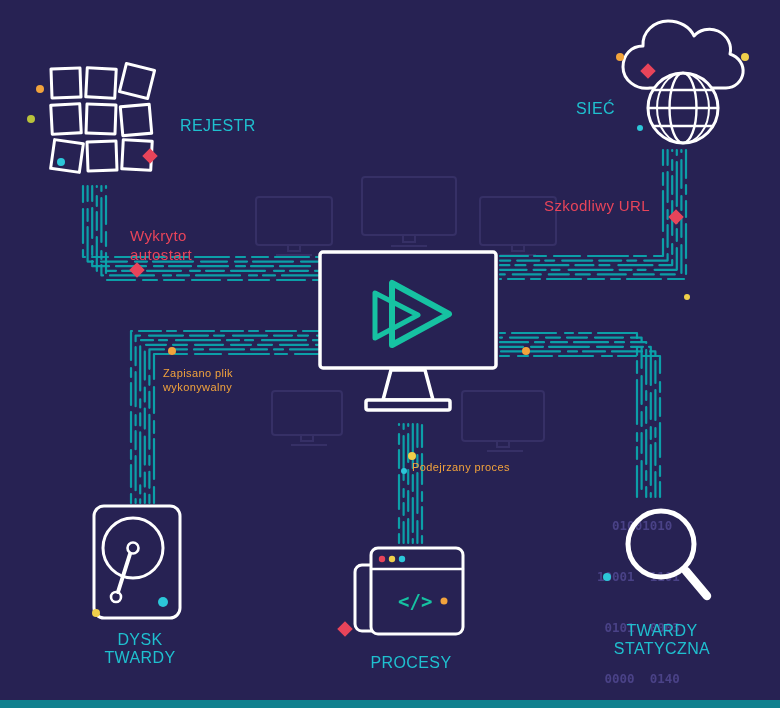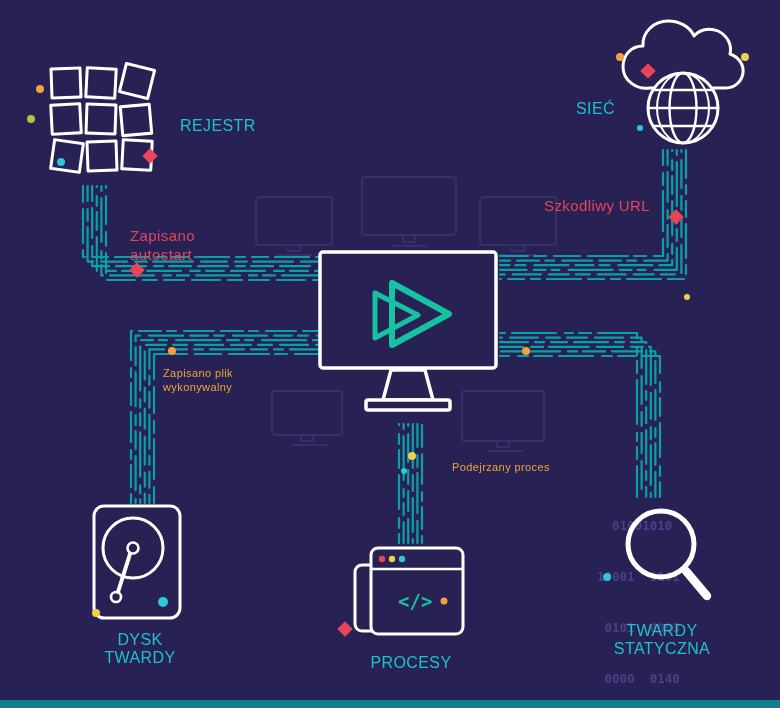--- a/index.html
+++ b/index.html
@@ -186,21 +186,21 @@
     <rect class="dot-red" x="144.5" y="150.5" width="11" height="11" transform="rotate(45 150 156)"></rect>
     <rect class="dot-red" x="642.5" y="65.5" width="11" height="11" transform="rotate(45 648 71)"></rect>
     <rect class="dot-red" x="131.5" y="264.5" width="11" height="11" transform="rotate(45 137 270)"></rect>
     <rect class="dot-red" x="670.5" y="211.5" width="11" height="11" transform="rotate(45 676 217)"></rect>
     <rect class="dot-red" x="339.5" y="623.5" width="11" height="11" transform="rotate(45 345 629)"></rect>
   </g>
 </svg>
 
 <div class="label node-label" style="left:180px;top:117px">REJESTR</div>
 <div class="label node-label" style="left:576px;top:100px">SIEĆ</div>
-<div class="label alert-red" style="left:130px;top:227px;width:105px">Zapisano autostart</div>
+<div class="label alert-red" style="left:130px;top:227px;width:105px">Wykryto autostart</div>
 <div class="label alert-red" style="left:544px;top:197px;width:130px">Szkodliwy URL</div>
 <div class="label alert-orange" style="left:163px;top:367px;width:118px">Zapisano plik wykonywalny</div>
-<div class="label alert-orange" style="left:452px;top:461px;width:105px">Podejrzany proces</div>
+<div class="label alert-orange" style="left:412px;top:461px;width:105px">Podejrzany proces</div>
 <div class="label node-label center" style="left:80px;top:631px;width:120px">DYSK TWARDY</div>
 <div class="label node-label center" style="left:366px;top:654px;width:90px">PROCESY</div>
 <div class="label node-label center" style="left:598px;top:622px;width:128px">TWARDY STATYCZNA</div>
 
 <div class="bottom-bar"></div>
 
 </body></html>

